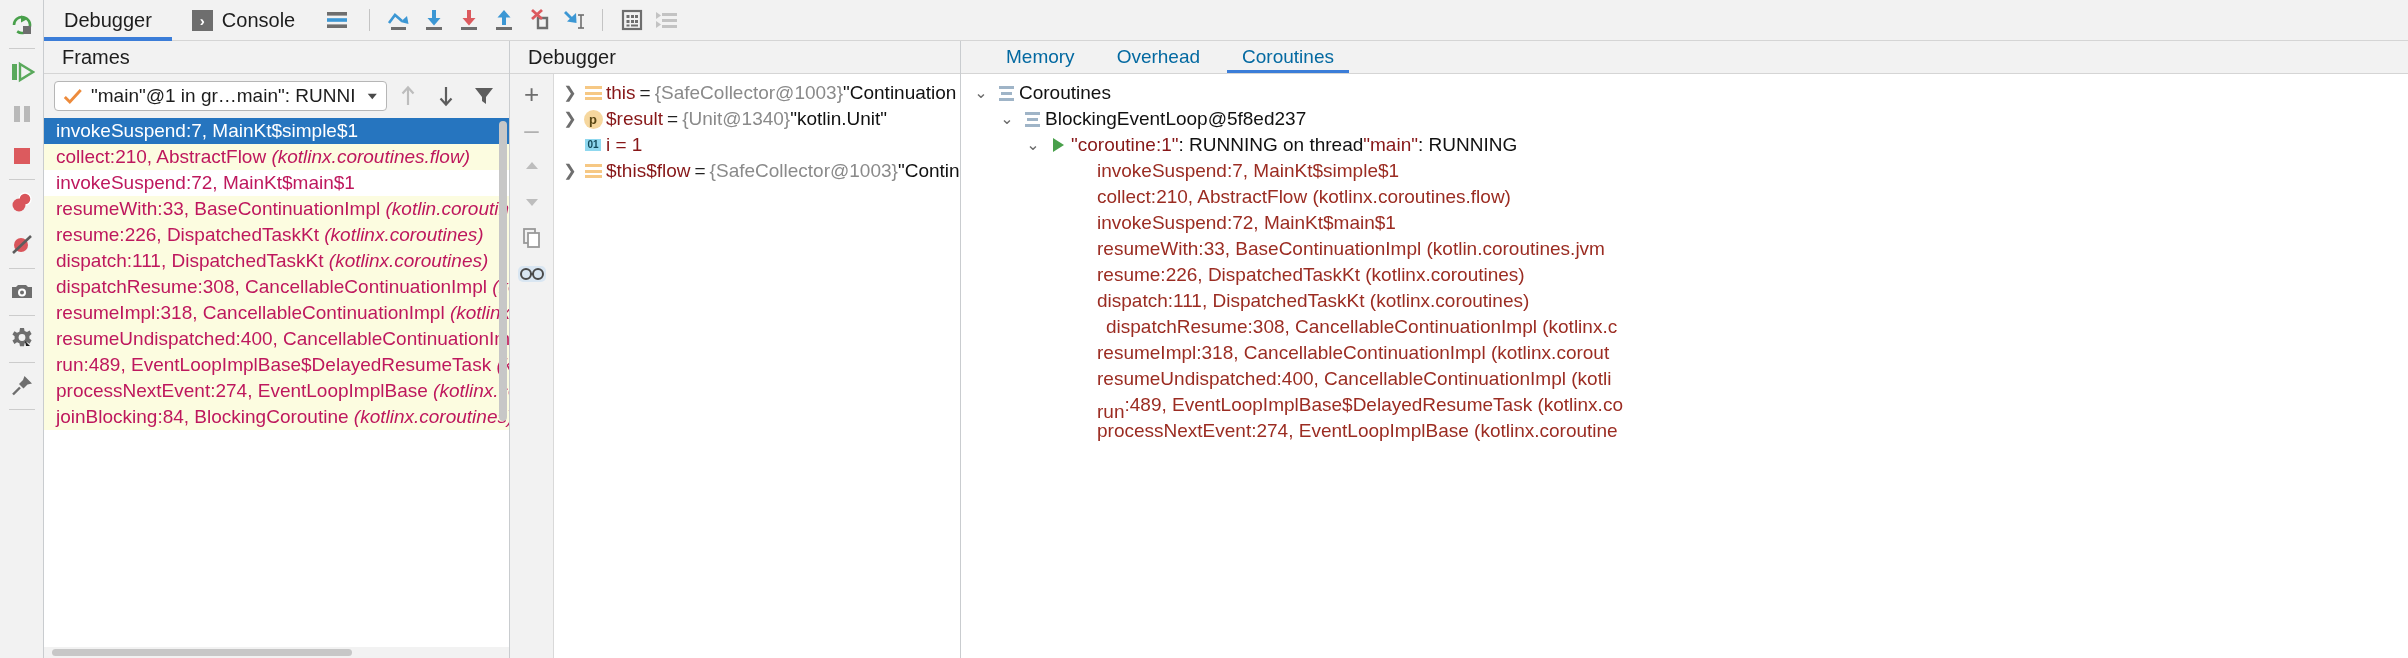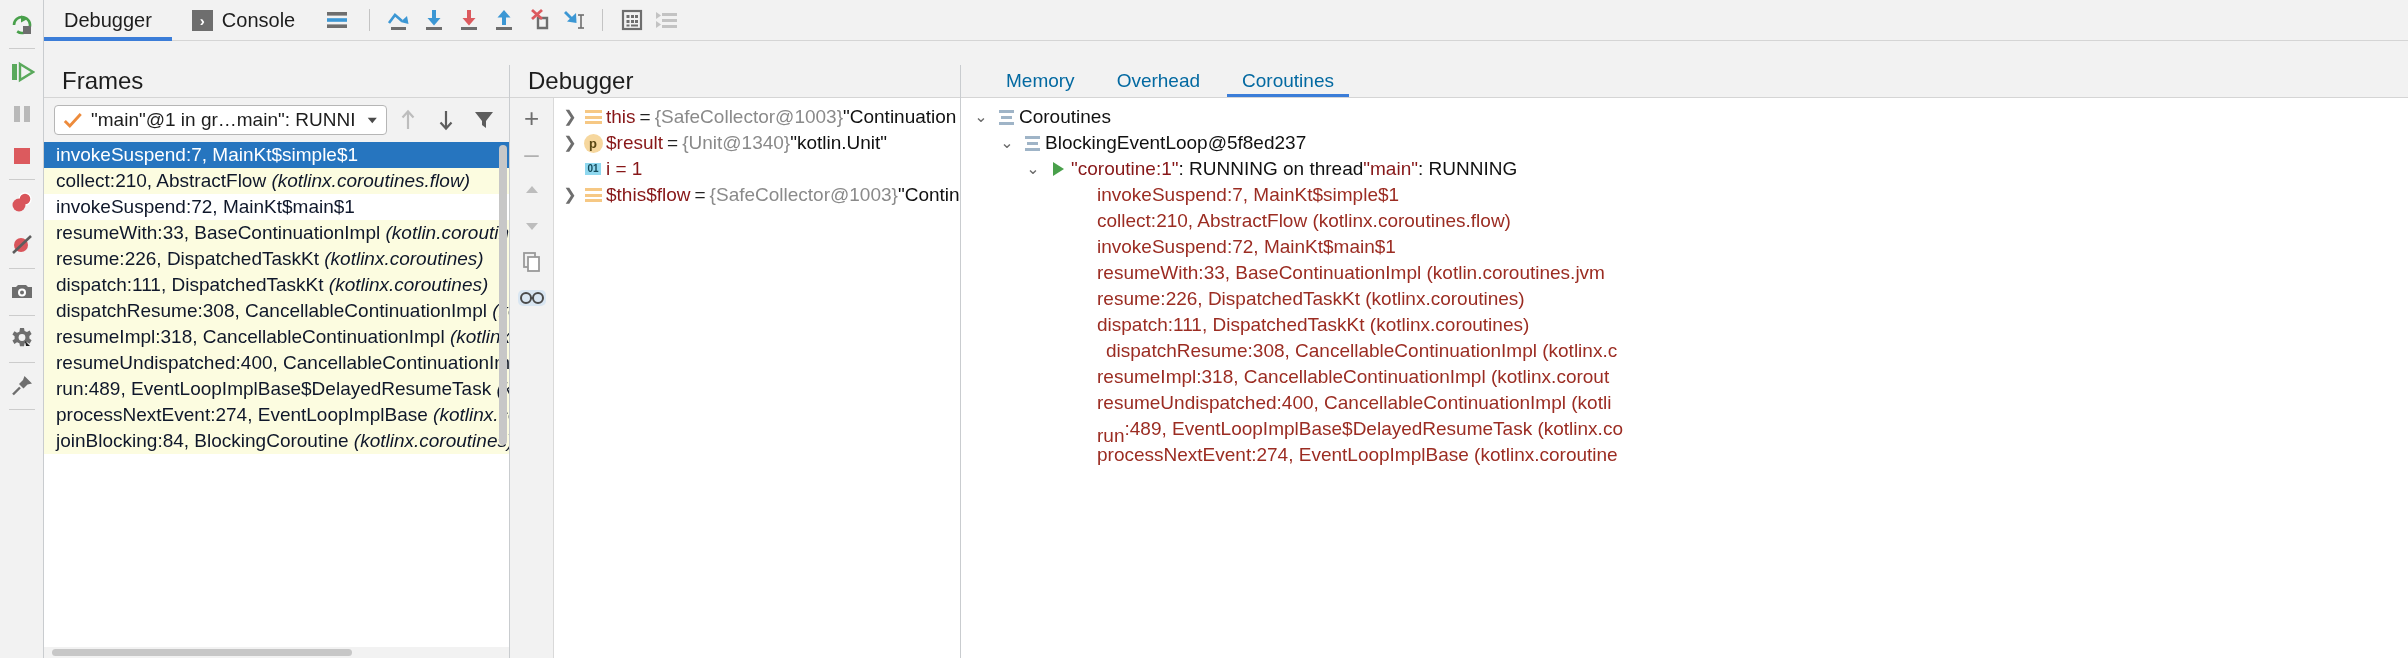--- a/index.html
+++ b/index.html
@@ -49,21 +49,20 @@
     background: #ccc;
     margin: 2px 0;
   }
 
   
   .body-col {
     flex: 1 1 auto;
     display: flex;
     flex-direction: column;
     min-width: 0;
-    gap: 24px;
   }
 
   
   .topbar {
     height: 40px;
     flex: 0 0 40px;
     background: #f2f2f2;
     display: flex;
     flex-direction: row;
     align-items: stretch;
@@ -135,21 +134,21 @@
     flex: 0 0 33px;
     background: #f2f2f2;
     border-bottom: 1px solid #d5d5d5;
     display: flex;
     flex-direction: row;
     align-items: center;
     padding-left: 18px;
     box-sizing: border-box;
   }
   .pane-header-title {
-    font-size: 24px;
+    font-size: 20px;
     color: #1d1d1d;
   }
   .pane-header-tabs {
     display: flex;
     flex-direction: row;
     align-items: stretch;
     height: 100%;
     padding-left: 6px;
   }
   .hdr-tab {
@@ -212,21 +211,21 @@
     overflow: hidden;
     position: relative;
   }
   .frame-row {
     height: 26px;
     line-height: 26px;
     padding-left: 12px;
     font-size: 19px;
     white-space: nowrap;
     overflow: hidden;
-    color: #0f172a;
+    color: #be185d;
     box-sizing: border-box;
   }
   .frame-row.lib { background: #fcfce0; }
   .frame-row.user { background: #fff; }
   .frame-row.sel {
     background: #2675bf;
     color: #ffffff;
   }
   .frame-row .pkg { font-style: italic; }
 

